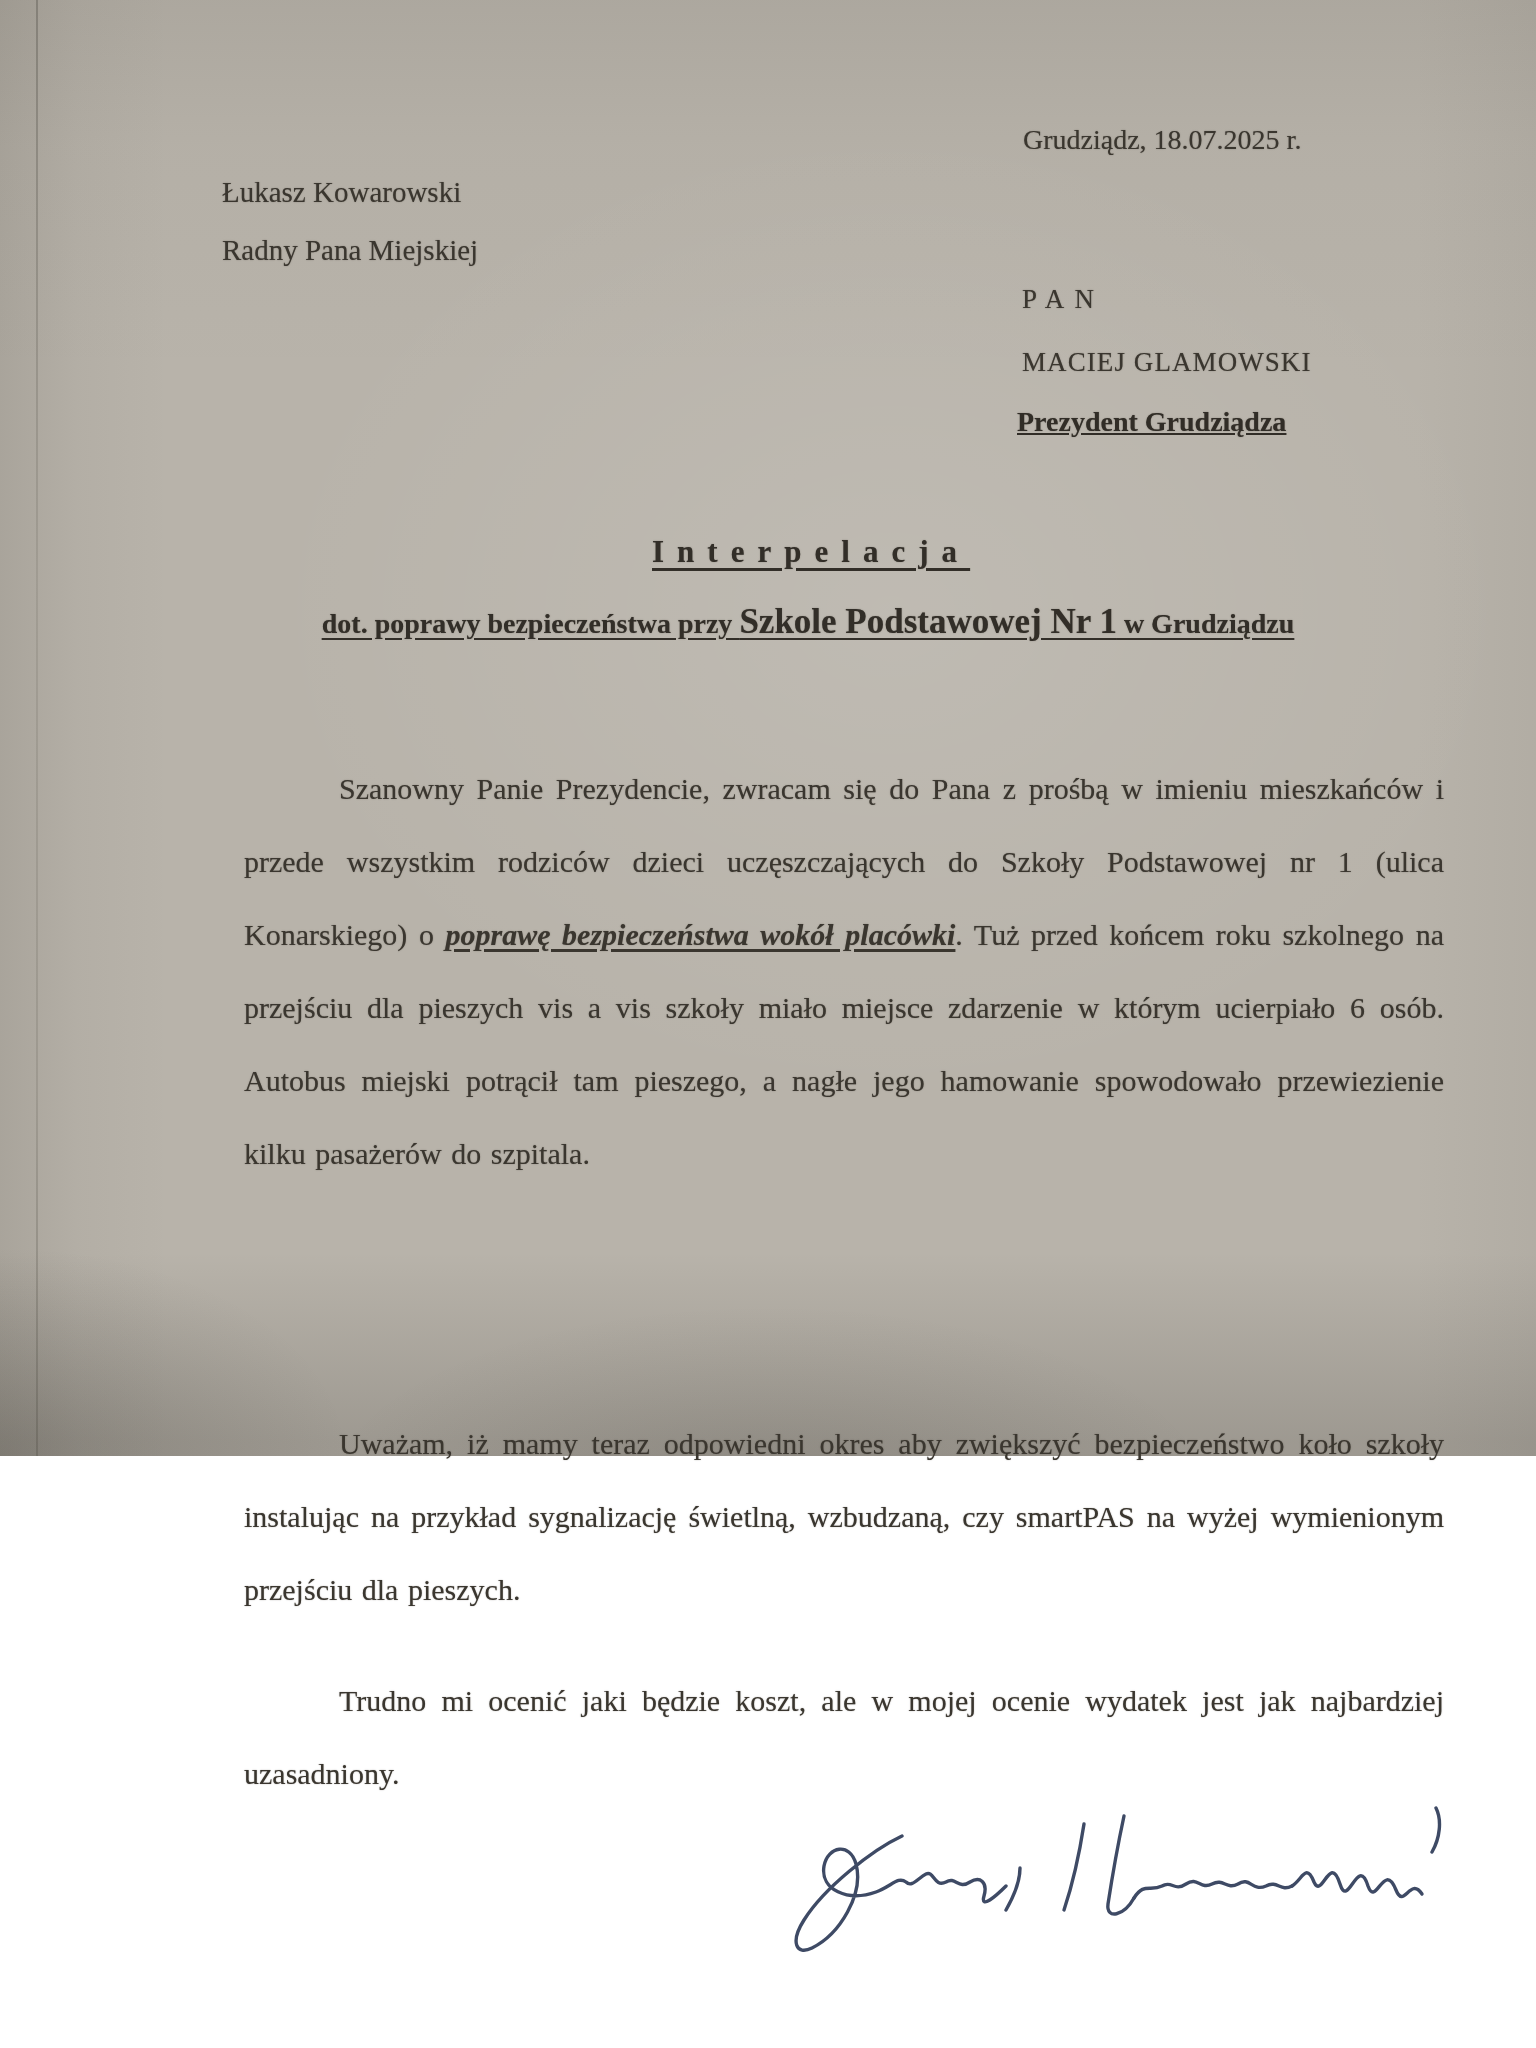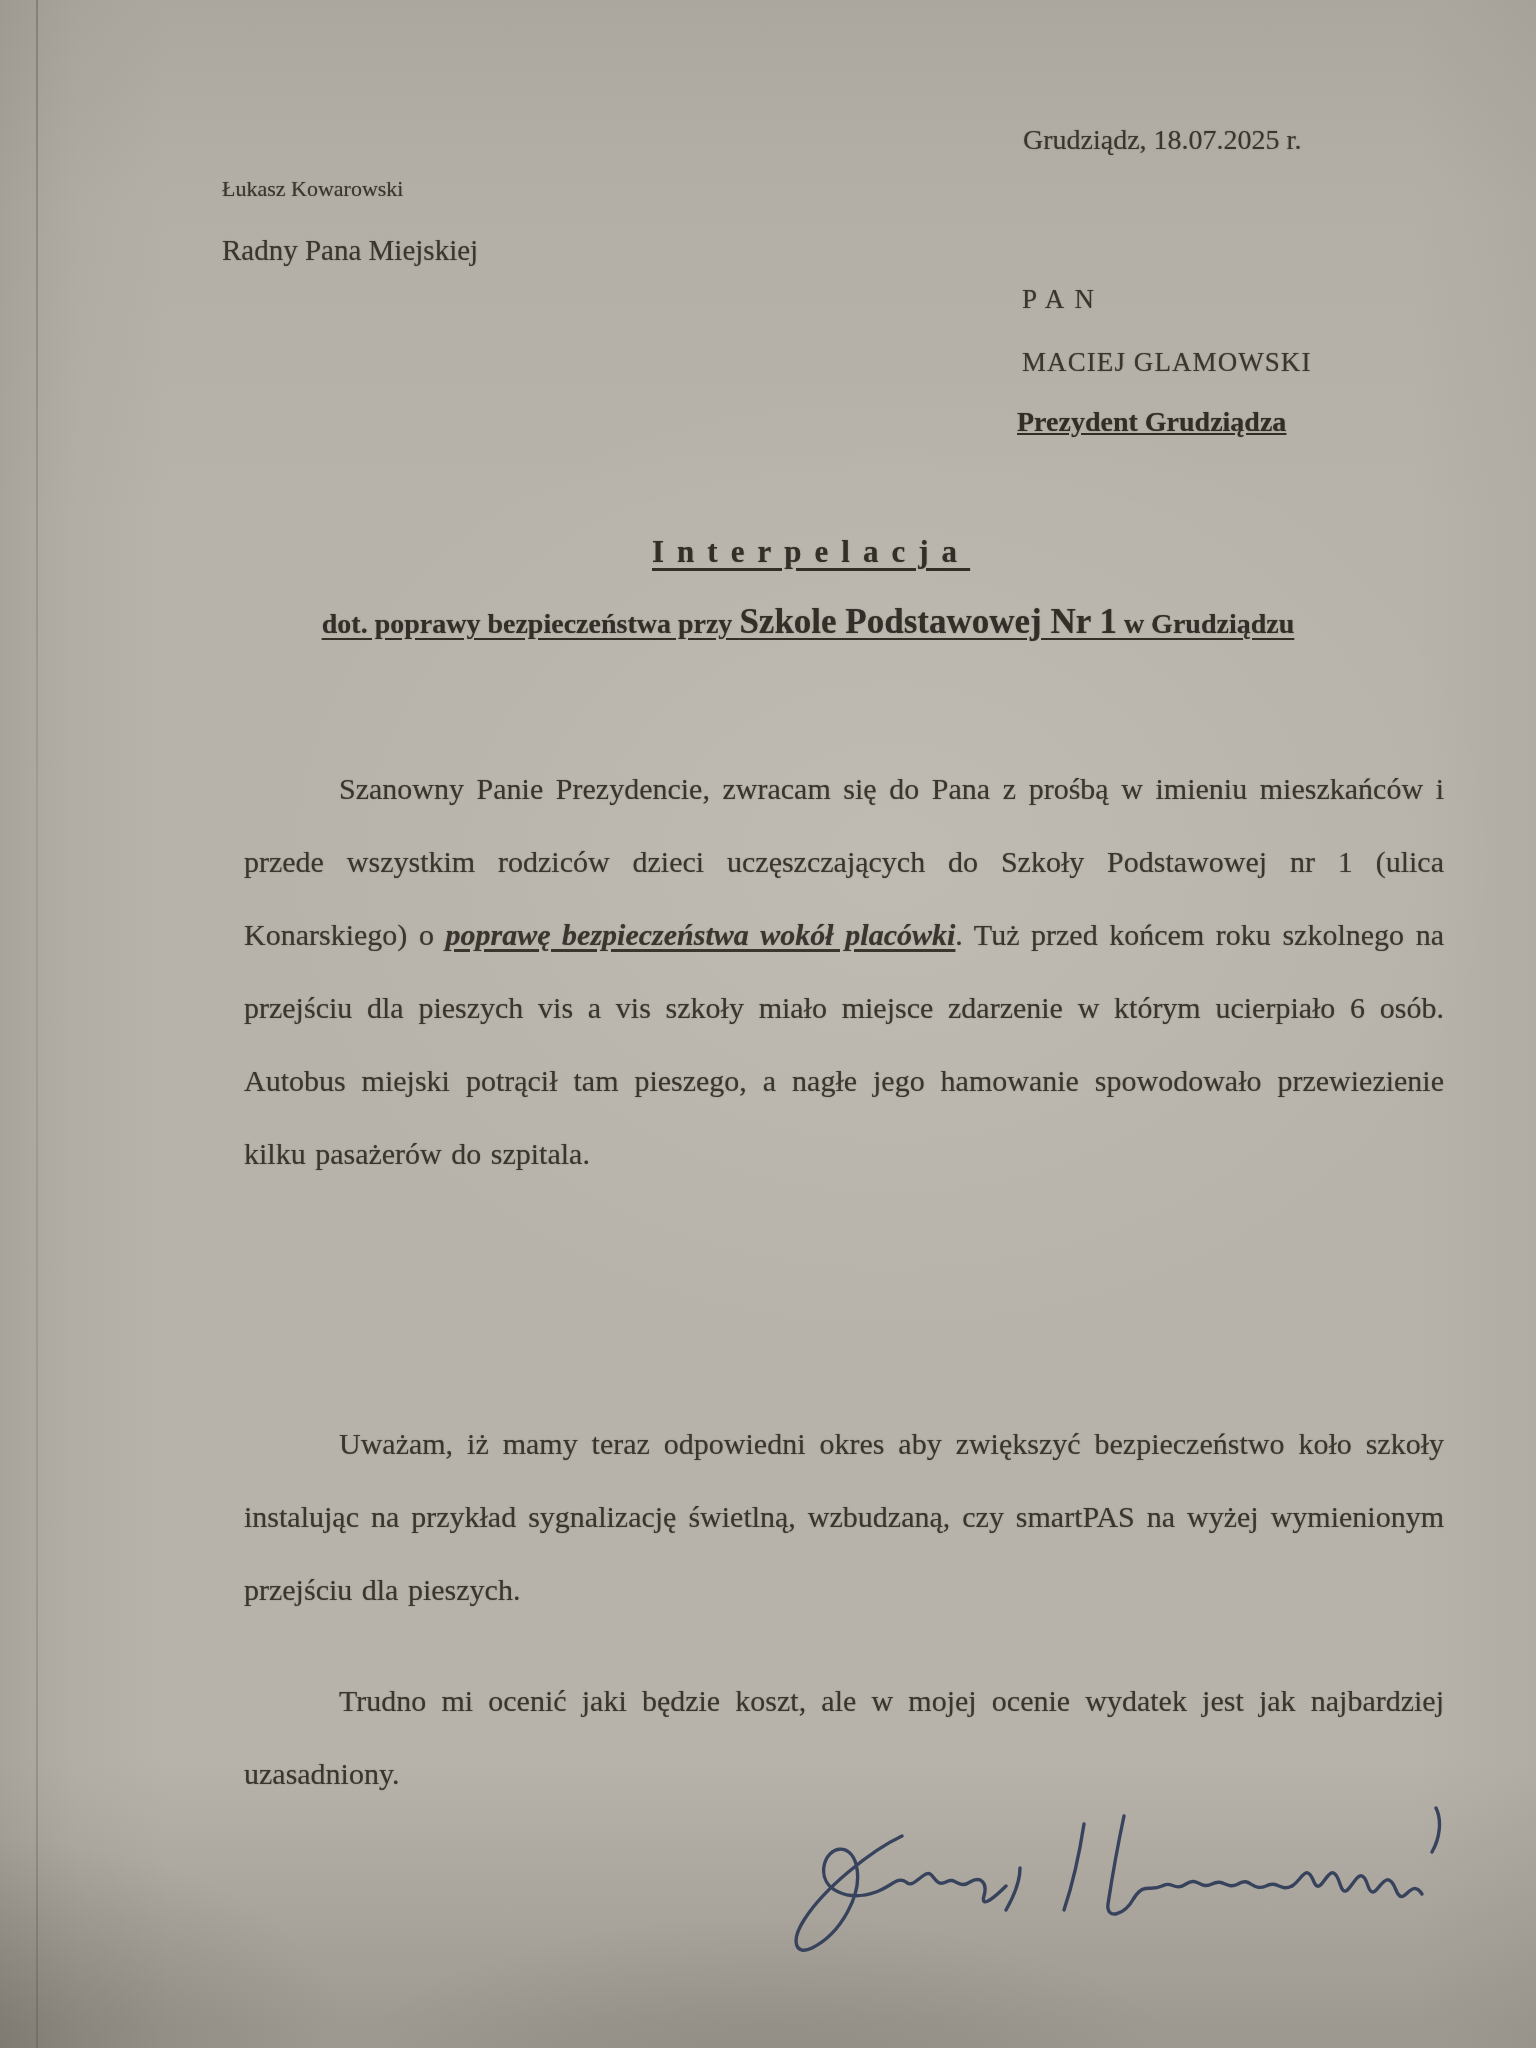--- a/index.html
+++ b/index.html
@@ -1,40 +1,40 @@
 <!DOCTYPE html>
 <html lang="pl"><head>
 <meta charset="utf-8">
 <style>
   html,body{margin:0;padding:0;}
   body{
     width:1536px;height:2048px;overflow:hidden;
     font-family:"Liberation Serif","DejaVu Serif",serif;
   }
   .page{
-    position:relative;width:1536px;height:2048px;
+    position:relative;width:1536px;height:1456px;
     background:
       radial-gradient(ellipse 900px 700px at 58% 42%, rgba(255,255,255,0.10), rgba(255,255,255,0) 70%),
       radial-gradient(ellipse 500px 300px at 0% 100%, rgba(40,38,32,0.18), rgba(40,38,32,0) 70%),
       radial-gradient(ellipse 600px 260px at 50% 103%, rgba(40,38,32,0.14), rgba(40,38,32,0) 75%),
       linear-gradient(180deg, rgba(70,66,58,0.10) 0%, rgba(70,66,58,0.03) 10%, rgba(70,66,58,0) 26%, rgba(70,66,58,0) 86%, rgba(20,18,14,0.16) 99%),
       linear-gradient(90deg, rgba(60,56,48,0.12) 0%, rgba(60,56,48,0.04) 5%, rgba(60,56,48,0) 11%, rgba(60,56,48,0) 92%, rgba(60,56,48,0.05) 100%),
       #b8b3aa;
   }
   .crease{
     position:absolute;left:36px;top:0;width:2px;height:100%;
     background:linear-gradient(180deg, rgba(95,92,84,0.45), rgba(120,116,106,0.25) 40%, rgba(120,116,106,0.30) 75%, rgba(90,87,78,0.40));
   }
   .txt{
     position:absolute;color:#3a362f;
     text-shadow:0 0 1.2px rgba(58,52,44,0.55);
     white-space:nowrap;
   }
   .date{left:1023px;top:124px;font-size:28px;}
-  .sender-name{left:222px;top:176px;font-size:22px;}
+  .sender-name{left:222px;top:176px;font-size:29px;}
   .sender-title{left:222px;top:234px;font-size:29px;}
   .salutation{left:1022px;top:284px;font-size:27px;letter-spacing:0.38em;}
   .recipient-name{left:1022px;top:347px;font-size:27px;letter-spacing:0.04em;}
   .recipient-title{left:1017px;top:406px;font-size:28px;font-weight:bold;text-decoration:underline;color:#312d27;}
   .letter-title{
     left:652px;top:534px;font-size:31px;font-weight:bold;
     letter-spacing:0.42em;text-decoration:underline;text-underline-offset:6px;color:#322e28;
   }
   .subject{
     left:208px;top:602px;width:1200px;text-align:center;

